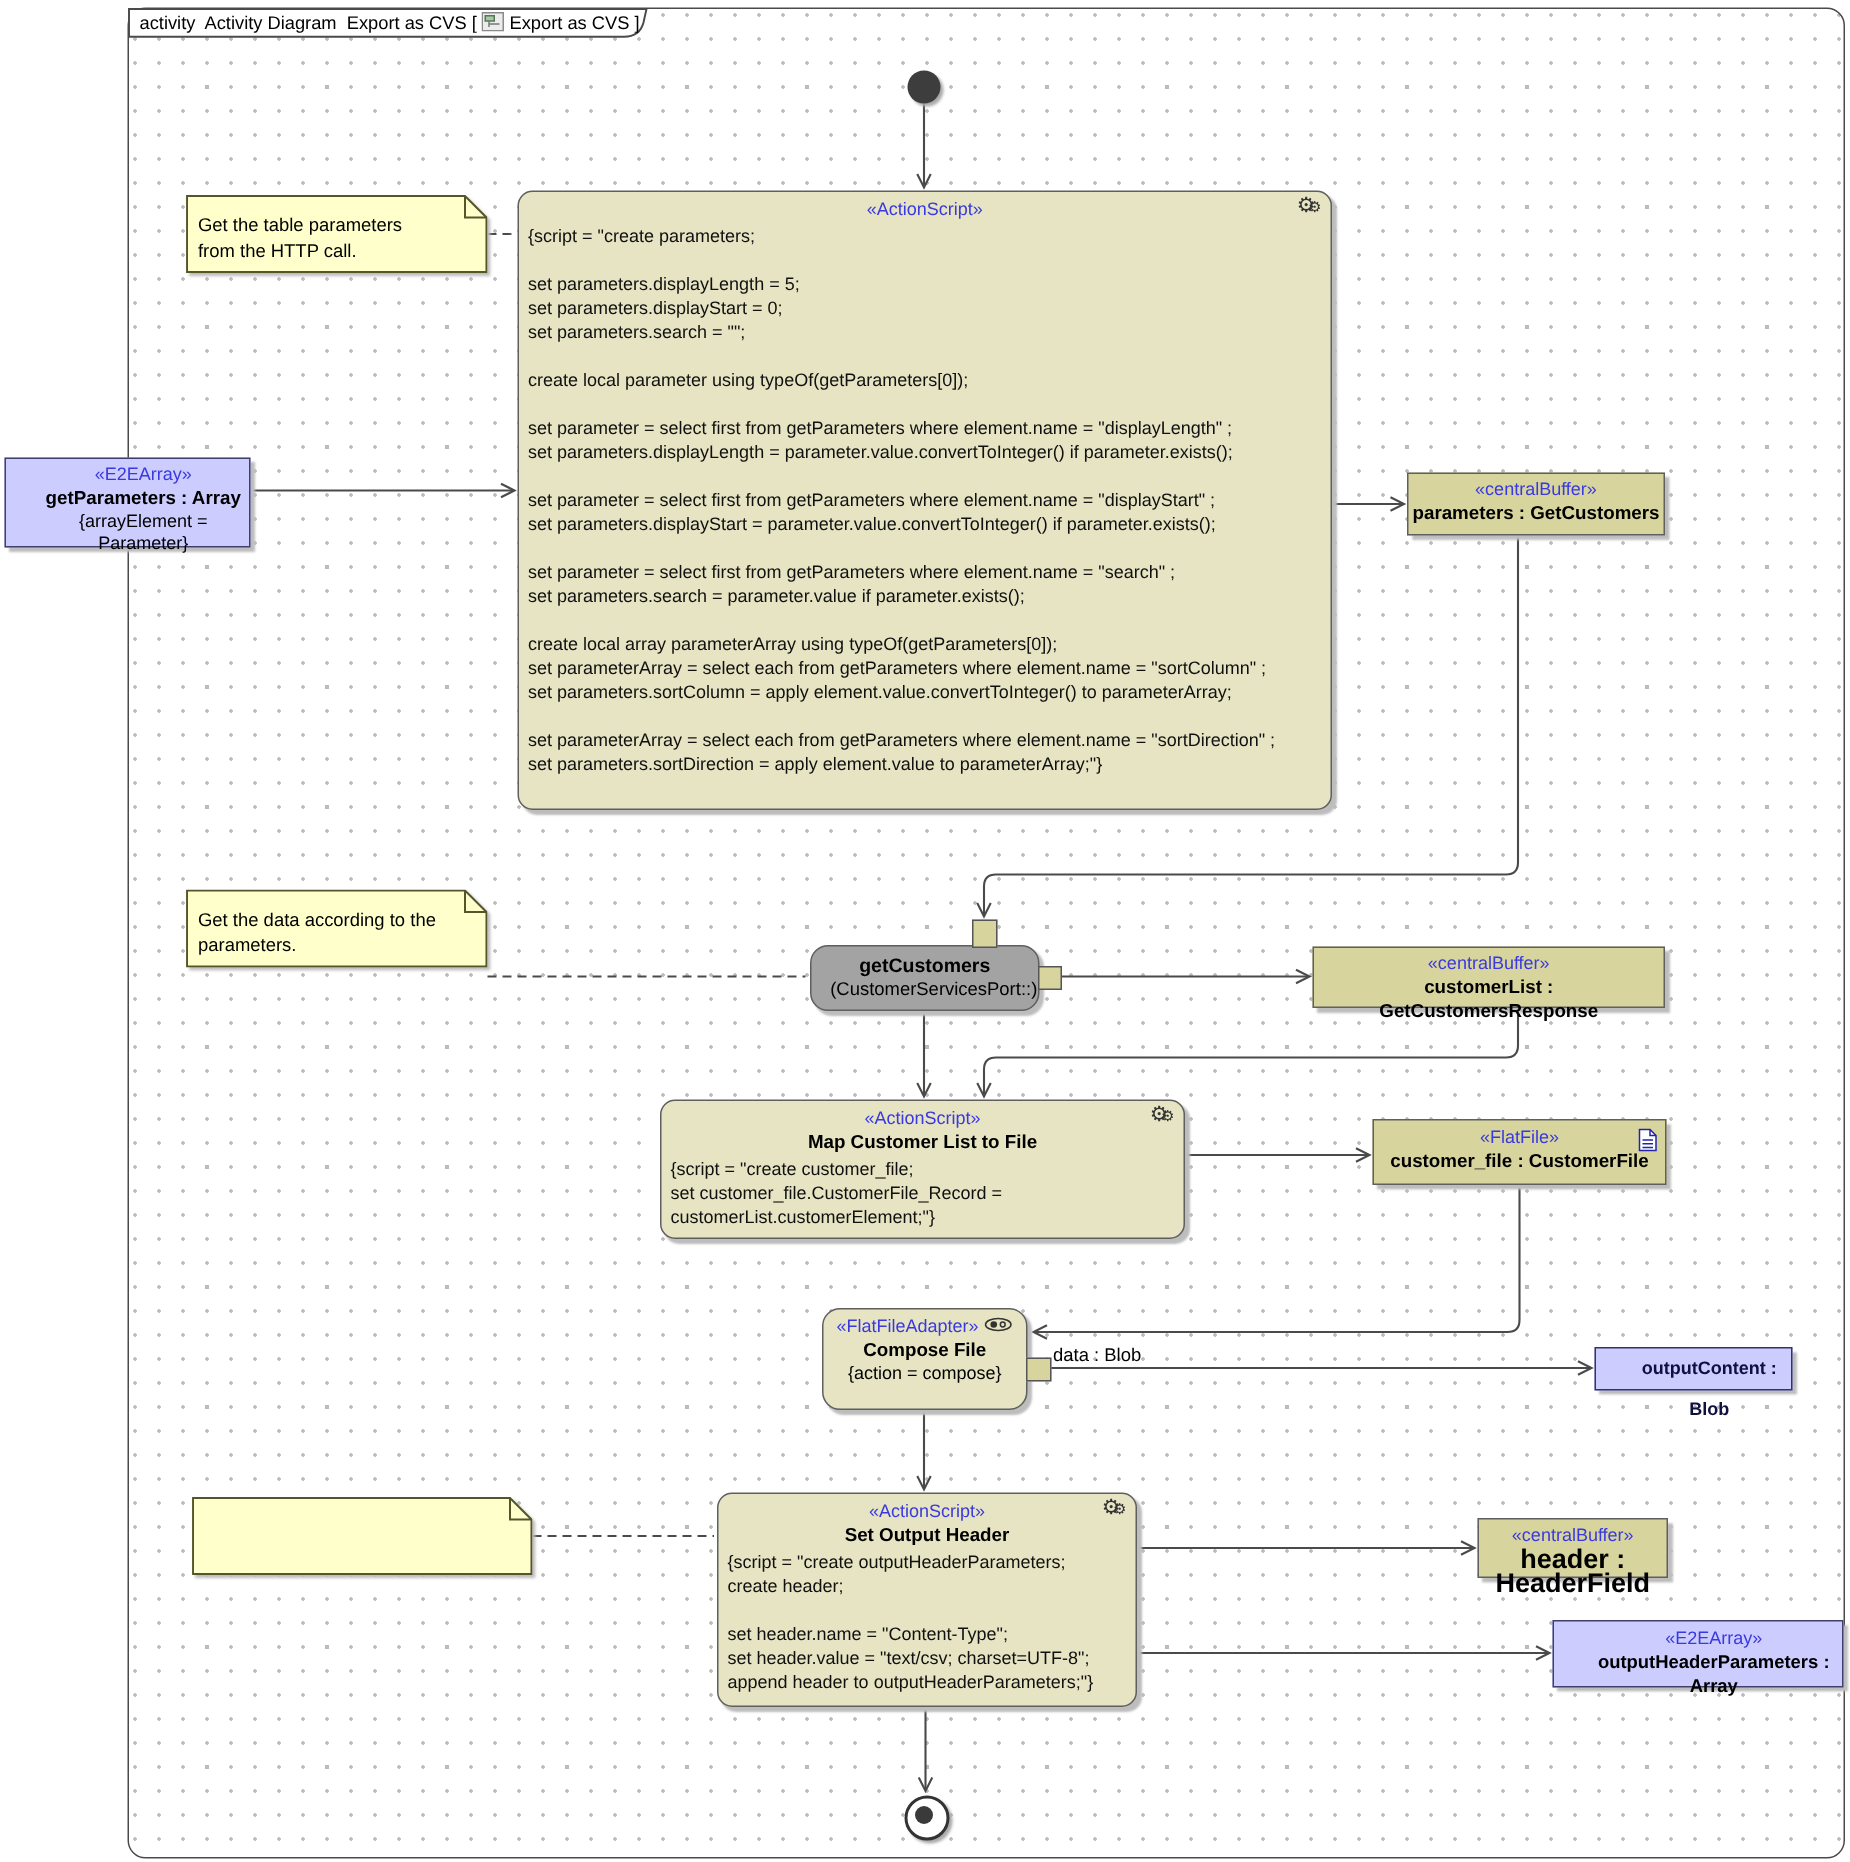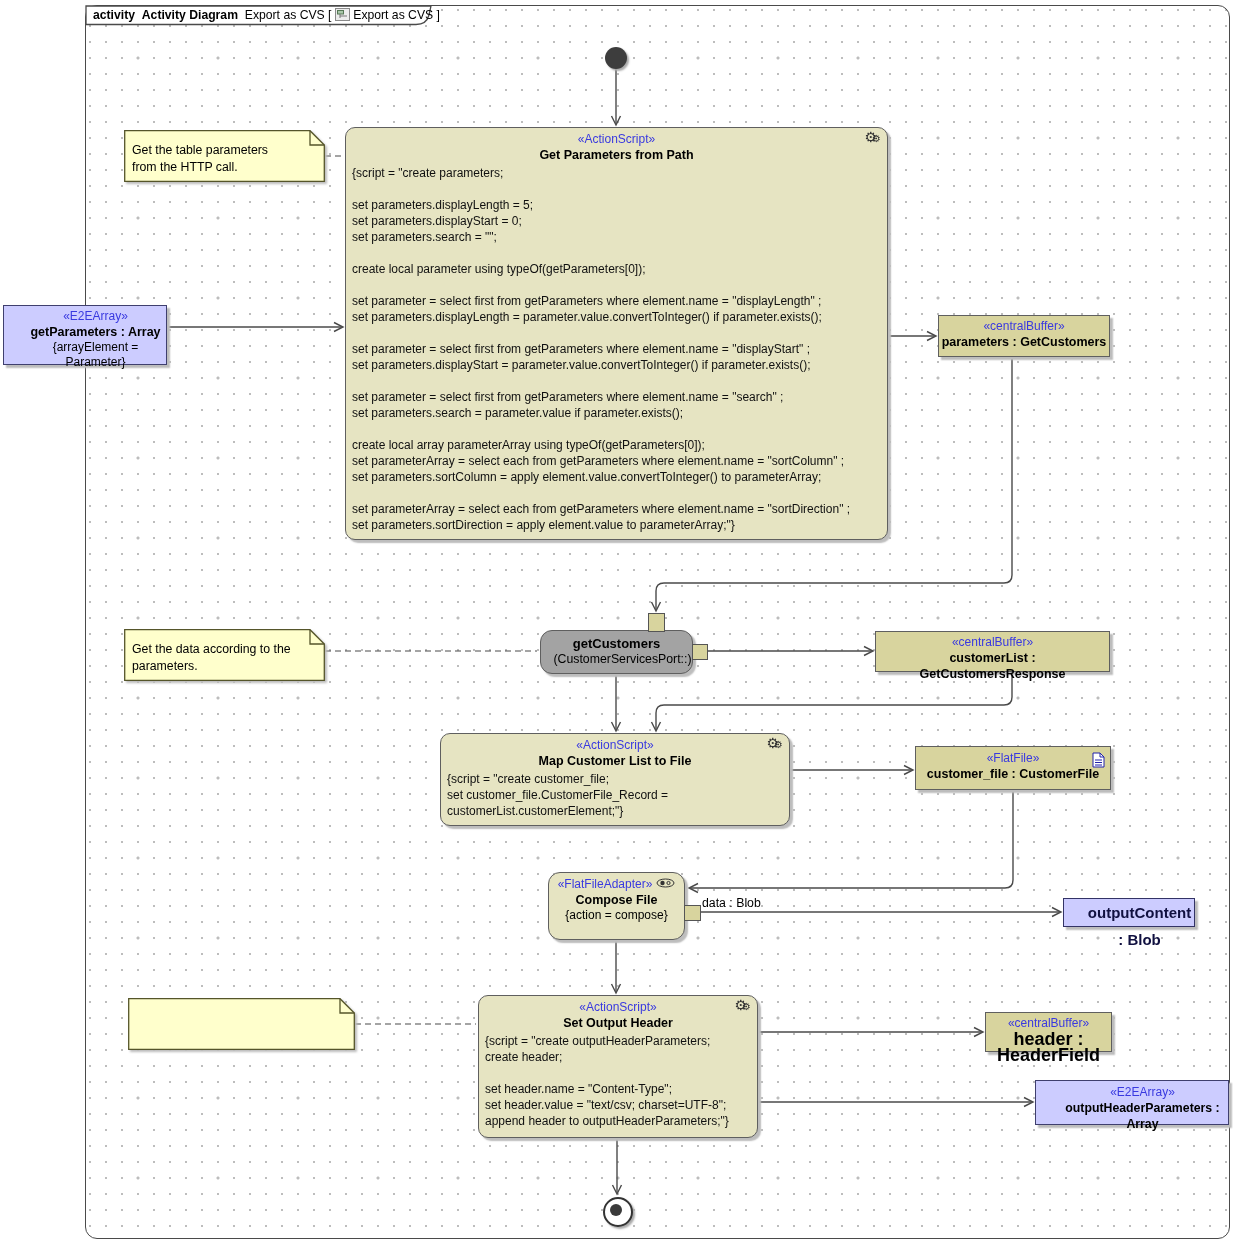--- a/index.html
+++ b/index.html
@@ -28,23 +28,23 @@
   .pin{position:absolute;background:#D8D49E;border:1.2px solid #555;z-index:4;}
   .gears{position:absolute;right:6px;top:2px;color:#333;line-height:14px;}
   .gears .g1{font-size:14px;font-family:"DejaVu Sans",sans-serif;}
   .gears .g2{font-size:10px;font-family:"DejaVu Sans",sans-serif;margin-left:-5px;}
   .initial{position:absolute;width:22px;height:22px;border-radius:50%;background:#3d3d3d;
            box-shadow:2px 2px 2px #aaa;z-index:3;}
   .final-outer{position:absolute;width:26px;height:26px;border-radius:50%;background:#fff;
            border:2px solid #333;box-shadow:2px 2px 2px #aaa;z-index:3;}
   .final-inner{position:absolute;left:5px;top:5px;width:12px;height:12px;border-radius:50%;background:#3a3a3a;}
   .tabtext{position:absolute;left:93px;top:8px;z-index:4;font-size:12.2px;white-space:nowrap;}
-  .tabtext b{font-weight:bold;}
+  .tabtext b{font-weight:normal;}
   .edge-label{position:absolute;font-size:12.3px;z-index:4;}
-  .oc-title{font-weight:bold;font-size:15px;color:#101040;text-align:center;line-height:27px;}
+  .oc-title{font-weight:bold;font-size:12px;color:#101040;text-align:center;line-height:27px;}
   .icon-abs{position:absolute;right:5px;top:5px;}
 </style>
 </head>
 <body>
 
 <div class="frame-bg"></div>
 
 <svg class="overlay" width="1233" height="1241" viewBox="0 0 1233 1241">
 
   <path d="M86,6 H431 L429,15 Q426.5,24.5 416,24.5 H86 Z" fill="#ffffff" stroke="#4a4a4a" stroke-width="1.3"></path>
@@ -149,21 +149,20 @@
   <svg width="201" height="52" style="filter:drop-shadow(2px 2px 1px #bcbcbc);">
     <path d="M0.7,0.7 H186 L200.3,15 V51.3 H0.7 Z" fill="#FFFFCC" stroke="#55552a" stroke-width="1.3"></path>
     <path d="M186,0.7 V15 H200.3" fill="none" stroke="#55552a" stroke-width="1.3"></path>
   </svg>
   <div class="note-text" style="top:12px;">Get the table parameters from the HTTP call.</div>
 </div>
 
 <div class="node action" style="left:345px;top:127px;width:543px;height:413px;">
   <div class="gears"><span class="g1">⚙</span><span class="g2">⚙</span></div>
   <div class="stereo">«ActionScript»</div>
-  <div class="ntitle">Get Parameters from Path</div>
   <div class="script">{script = "create parameters;
 
 set parameters.displayLength = 5;
 set parameters.displayStart = 0;
 set parameters.search = "";
 
 create local parameter using typeOf(getParameters[0]);
 
 set parameter = select first from getParameters where element.name = "displayLength" ;
 set parameters.displayLength = parameter.value.convertToInteger() if parameter.exists();
@@ -186,21 +185,21 @@
   <div class="stereo" style="padding-top:3px;">«E2EArray»</div>
   <div class="ntitle">getParameters : Array</div>
   <div class="constraint">{arrayElement = Parameter}</div>
 </div>
 
 <div class="node buffer" style="left:938px;top:315px;width:172px;height:42px;">
   <div class="stereo" style="padding-top:3px;">«centralBuffer»</div>
   <div class="ntitle">parameters : GetCustomers</div>
 </div>
 
-<div class="notebox" style="left:124px;top:629px;width:201px;height:44px;">
+<div class="notebox" style="left:124px;top:593px;width:201px;height:44px;">
   <svg width="201" height="52" style="filter:drop-shadow(2px 2px 1px #bcbcbc);">
     <path d="M0.7,0.7 H186 L200.3,15 V51.3 H0.7 Z" fill="#FFFFCC" stroke="#55552a" stroke-width="1.3"></path>
     <path d="M186,0.7 V15 H200.3" fill="none" stroke="#55552a" stroke-width="1.3"></path>
   </svg>
   <div class="note-text" style="top:12px;">Get the data according to the parameters.</div>
 </div>
 
 <div class="pin" style="left:648px;top:613px;width:15px;height:17px;"></div>
 <div class="pin" style="left:692px;top:644px;width:14px;height:14px;"></div>
 

